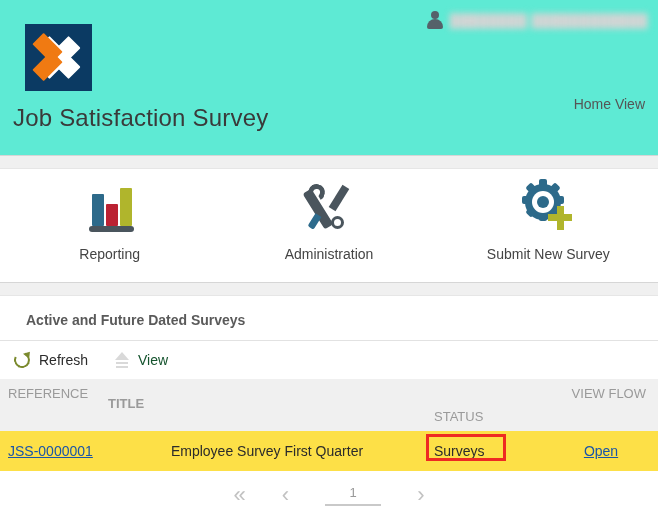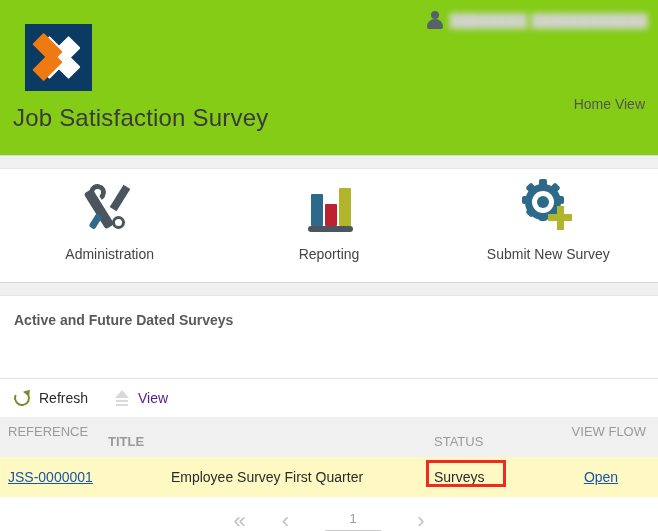--- a/index.html
+++ b/index.html
@@ -13,21 +13,21 @@
     font-family: "Liberation Sans", sans-serif;
     color: #333333;
     overflow: hidden;
     position: relative;
   }
 
   
   .app-header {
     position: relative;
     height: 155px;
-    background: #84cc16;
+    background: #5eead4;
   }
 
   .user-strip {
     position: absolute;
     top: 10px;
     right: 10px;
     display: flex;
     align-items: center;
     gap: 6px;
   }
@@ -283,44 +283,43 @@
     background: #b0b52c;
   }
   .gear-icon .plus-v { left: 38px; top: 24px; width: 7px; height: 24px; }
   .gear-icon .plus-h { left: 29px; top: 32px; width: 24px; height: 7px; }
 
   
   .section-title {
     font-size: 14px;
     font-weight: bold;
     color: #5a5a5a;
-    padding: 16px 0 0 14px;
+    padding: 16px 0 0 26px;
     height: 44px;
     box-sizing: border-box;
   }
 
   .toolbar {
     display: flex;
     align-items: center;
     height: 38px;
     border-top: 1px solid #e2e2e2;
     padding-left: 13px;
     gap: 24px;
-    margin-top: 38px;
   }
   .tb-btn {
     display: flex;
     align-items: center;
     gap: 7px;
     font-size: 14px;
     color: #2b2b2b;
     cursor: pointer;
   }
   .tb-btn.disabled {
-    color: #4c1d95;
+    color: #14532d;
     cursor: default;
     align-items: center;
   }
   .tb-icon {
     width: 19px;
     height: 19px;
     position: relative;
     flex: 0 0 auto;
   }
   .refresh-icon .ring {
@@ -408,29 +407,29 @@
     text-align: left;
     padding: 7px 0 7px 0;
     vertical-align: top;
     height: 40px;
     box-sizing: border-box;
     word-wrap: break-word;
     overflow-wrap: break-word;
   }
   .grid thead th.col-ref   { width: 96px; padding-left: 8px; }
   .grid thead th.col-title { width: 330px; padding-left: 12px; padding-top: 17px; font-weight: bold; }
-  .grid thead th.col-status{ width: 130px; padding-left: 8px; padding-top: 17px; }
+  .grid thead th.col-status{ width: 130px; padding-left: 8px; padding-top: 30px; }
   .grid thead th.col-flow  { width: 102px; padding-left: 0; padding-right: 12px; text-align: right; }
 
   .grid tbody td {
     font-size: 14px;
     color: #2b2b2b;
     vertical-align: top;
     padding: 12px 0 12px 0;
-    background: #fef9c3;
+    background: #fde047;
     word-wrap: break-word;
     overflow-wrap: break-word;
   }
   .grid tbody td.c-ref    { padding-left: 8px; }
   .grid tbody td.c-title  { padding-left: 12px; text-align: center; }
   .grid tbody td.c-status { padding-left: 8px; position: relative; }
   .grid tbody td.c-flow   { padding-right: 12px; text-align: center; }
 
   .cell-link {
     color: #1a55a8;
@@ -500,38 +499,38 @@
   <div class="app-title">Job Satisfaction Survey</div>
 
   <div class="home-page-link">Home View</div>
 </div>
 
 <div class="band"></div>
 
 <div class="nav-tiles">
 
   <div class="nav-tile">
+    <span class="nav-tile-icon chart-icon">
+      <span class="b b1"></span>
+      <span class="b b2"></span>
+      <span class="b b3"></span>
+      <span class="base"></span>
+    </span>
+    <span class="nav-tile-label">Reporting</span>
+  </div>
+
+  <div class="nav-tile">
     <span class="nav-tile-icon tools-icon">
       <span class="wrench"></span>
       <span class="wrench-head"></span>
       <span class="driver"></span>
       <span class="driver-tip"></span>
       <span class="wrench-ring"></span>
     </span>
     <span class="nav-tile-label">Administration</span>
-  </div>
-
-  <div class="nav-tile">
-    <span class="nav-tile-icon chart-icon">
-      <span class="b b1"></span>
-      <span class="b b2"></span>
-      <span class="b b3"></span>
-      <span class="base"></span>
-    </span>
-    <span class="nav-tile-label">Reporting</span>
   </div>
 
   <div class="nav-tile">
     <span class="nav-tile-icon gear-icon">
       <span class="gear-outer"></span>
       <span class="tooth" style="transform:rotate(0deg)"></span>
       <span class="tooth" style="transform:rotate(45deg)"></span>
       <span class="tooth" style="transform:rotate(90deg)"></span>
       <span class="tooth" style="transform:rotate(135deg)"></span>
       <span class="gear-hole"></span>

